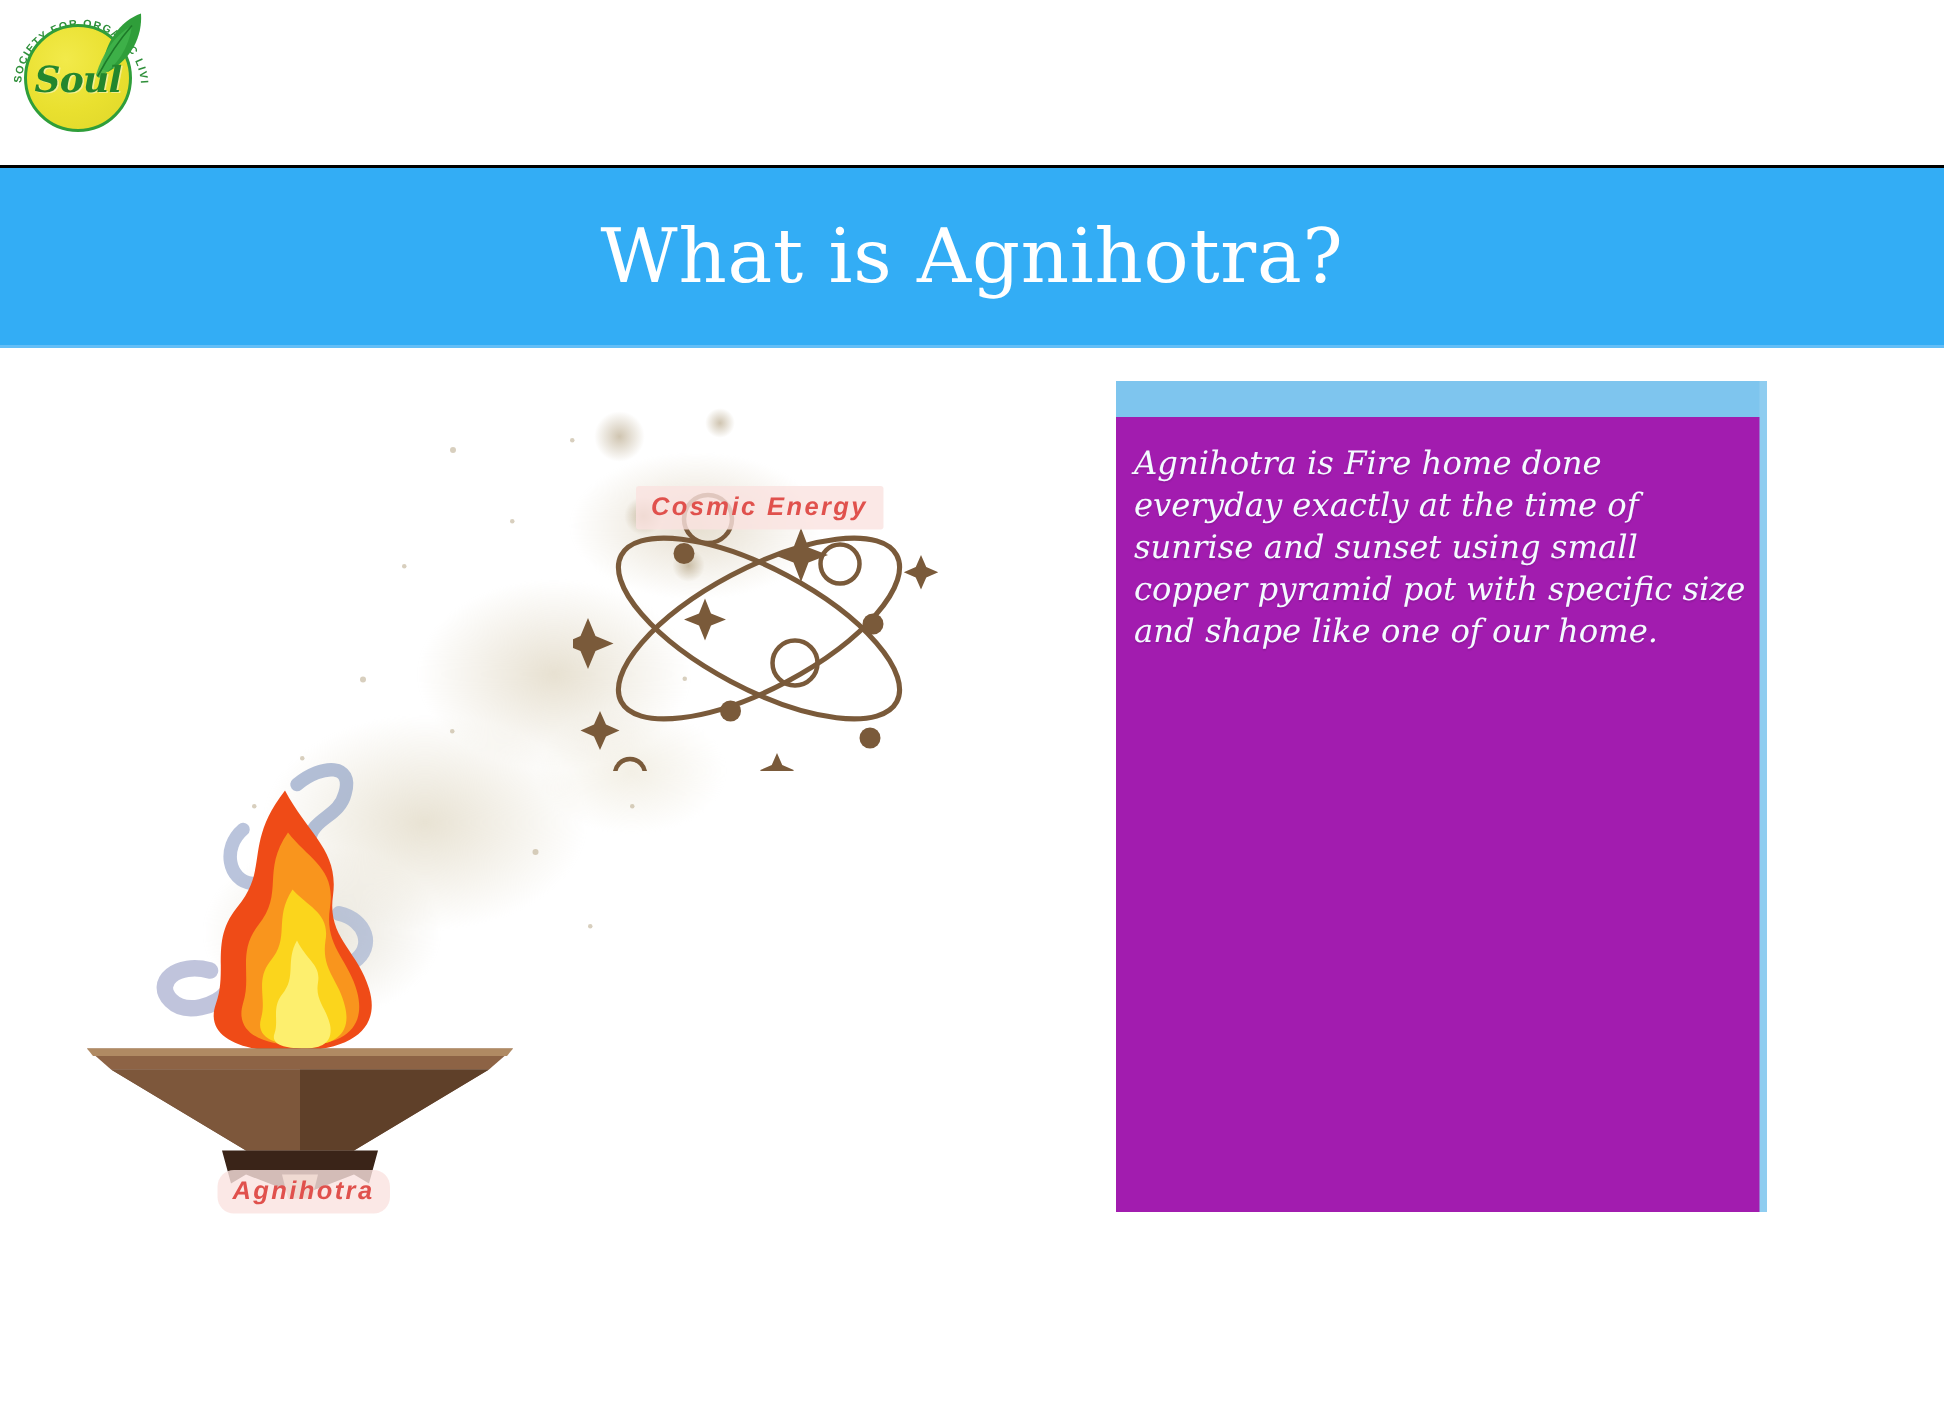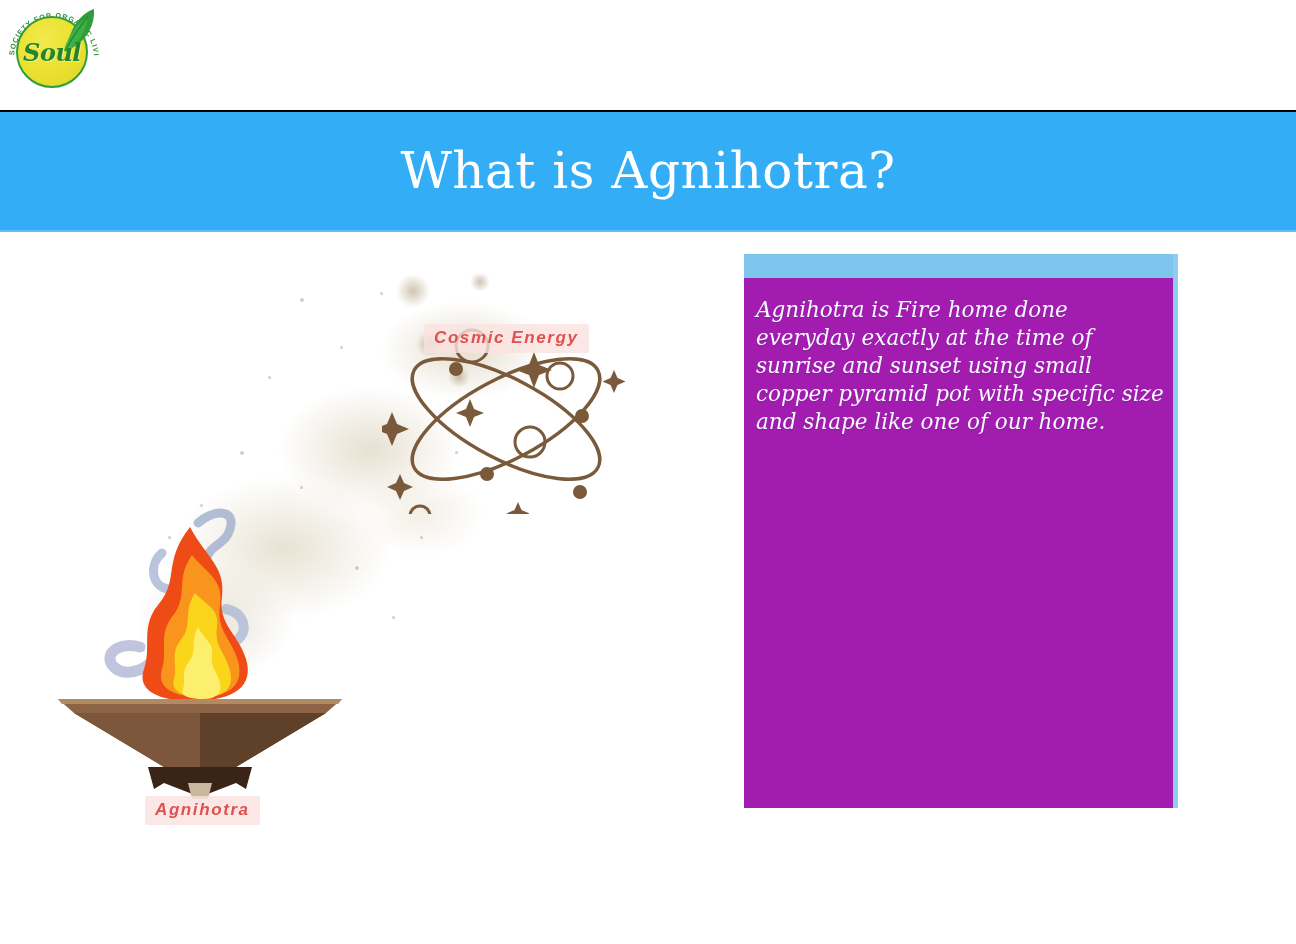--- a/index.html
+++ b/index.html
@@ -312,21 +312,21 @@
         <path d="M34 212 L160 212 L160 266 L124 266 Z" fill="#7d573b"></path>
         <path d="M160 212 L286 212 L196 266 L160 266 Z" fill="#5f4029"></path>
         <path d="M18 198 L302 198 L298 203 L22 203 Z" fill="#b08a63"></path>
 
         <path d="M108 266 L212 266 L206 288 L196 282 L160 296 L124 282 L114 288 Z" fill="#3a2418"></path>
         <path d="M148 282 L172 282 L168 298 L152 298 Z" fill="#c9b89d"></path>
       </g>
     </svg>
 
     <div class="tag tag-cosmic" style="position:absolute;left:424px;top:56px;">Cosmic Energy</div>
-    <div class="tag tag-agni" style="position:absolute;left:145px;top:560px;">Agnihotra</div>
+    <div class="tag tag-agni" style="position:absolute;left:145px;top:544px;border-radius:11px;">Agnihotra</div>
   </div>
 
   <div class="panel">
     <div class="panel-topstrip"></div>
     <div class="panel-rightstrip"></div>
     <div class="panel-body">
       <p class="panel-p">Agnihotra is Fire home done everyday exactly at the time of sunrise and sunset using small copper pyramid pot with specific size and shape like one of our home.</p>
     </div>
   </div>
 

